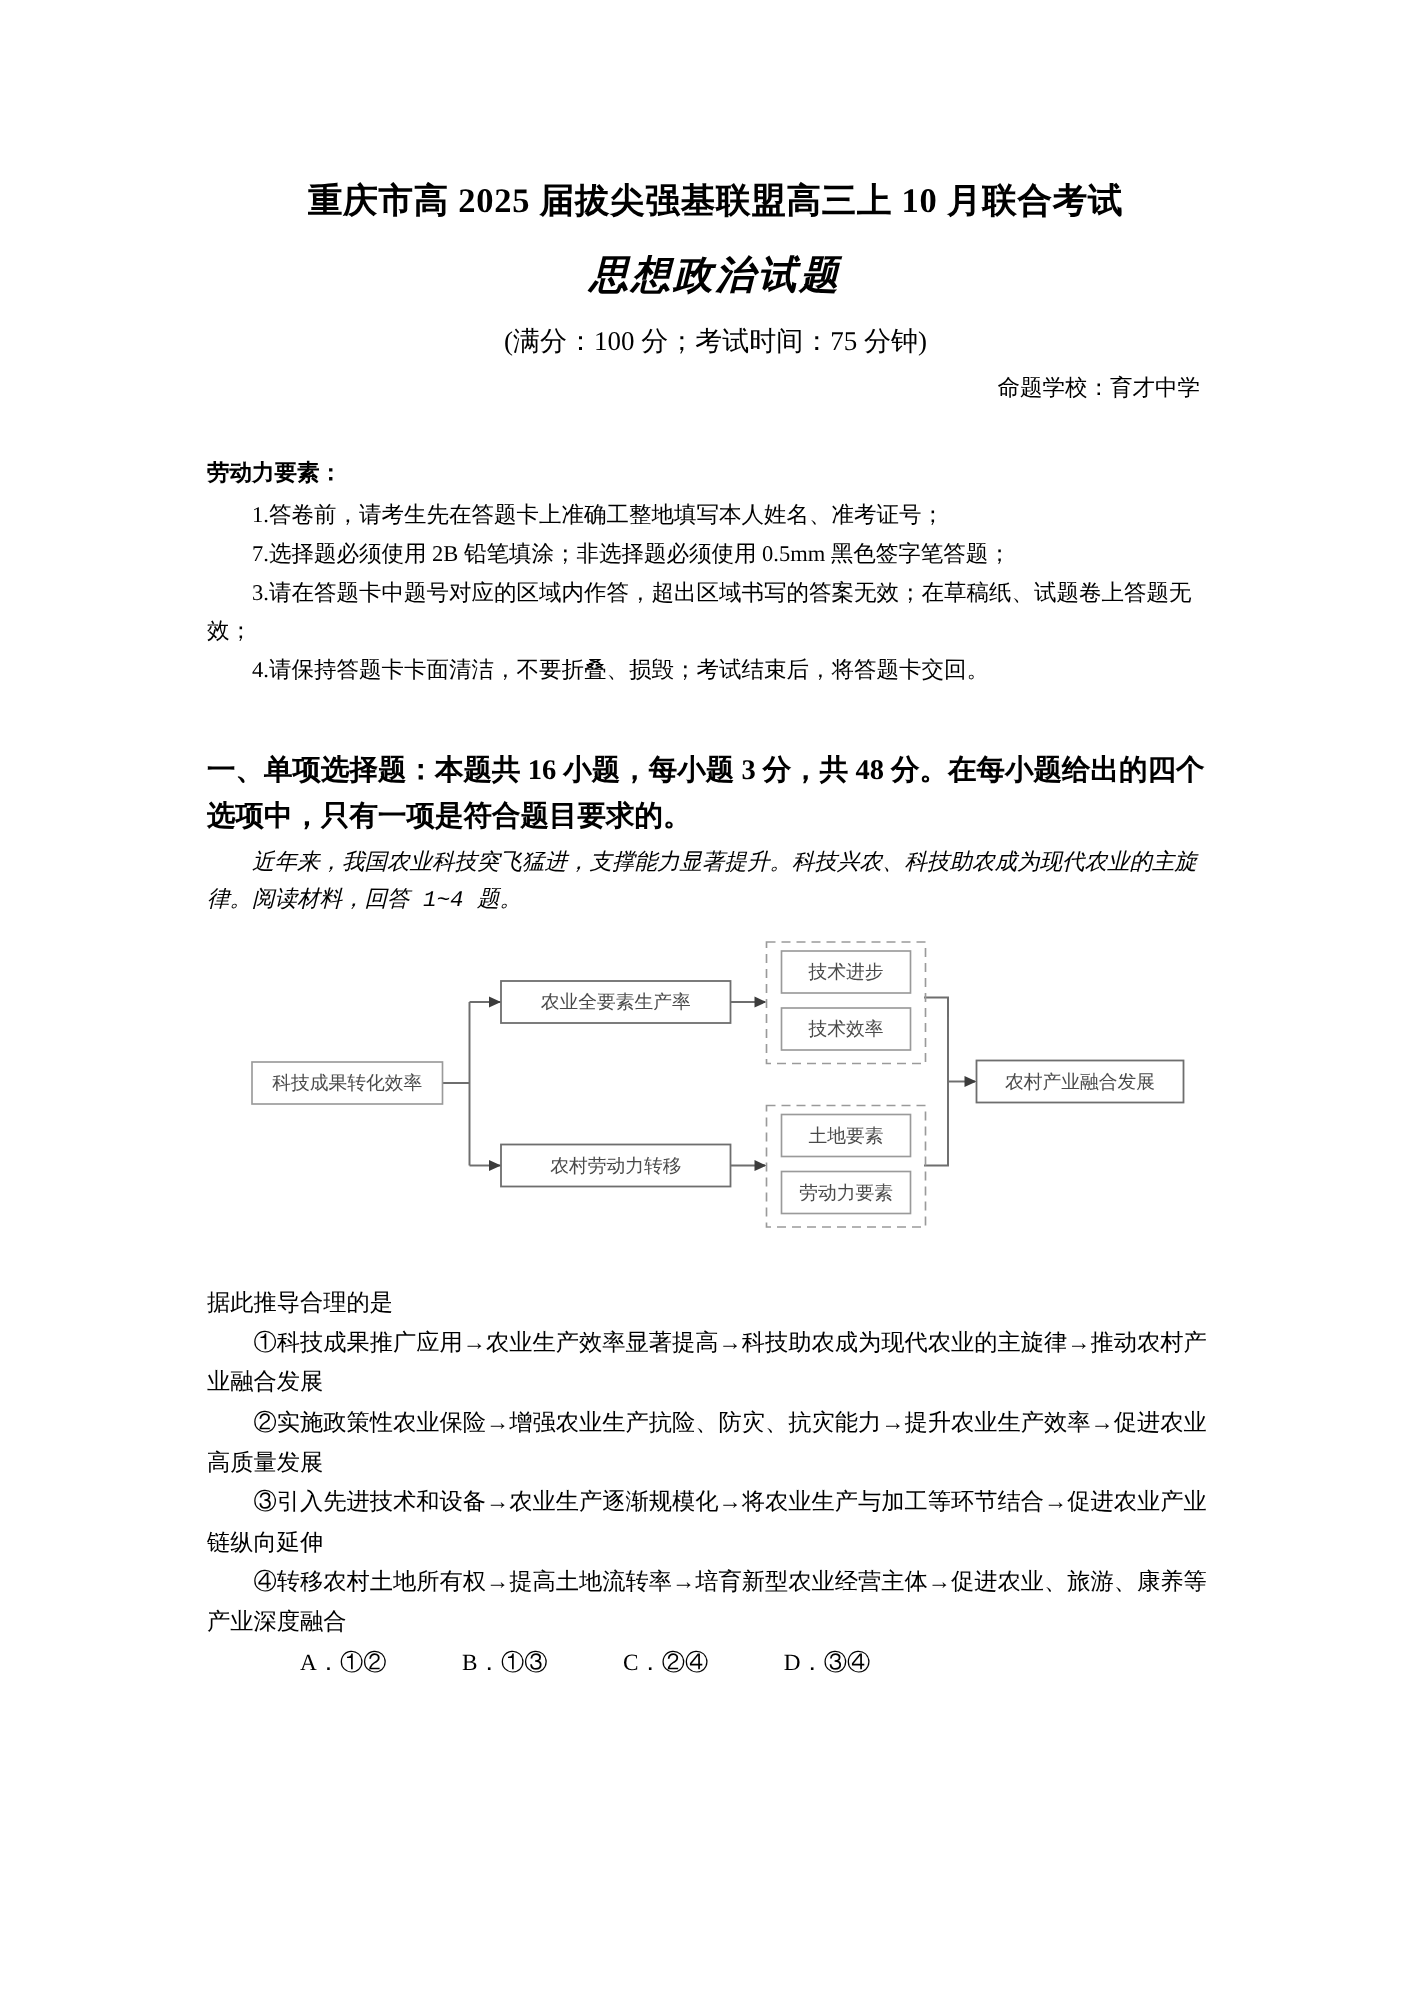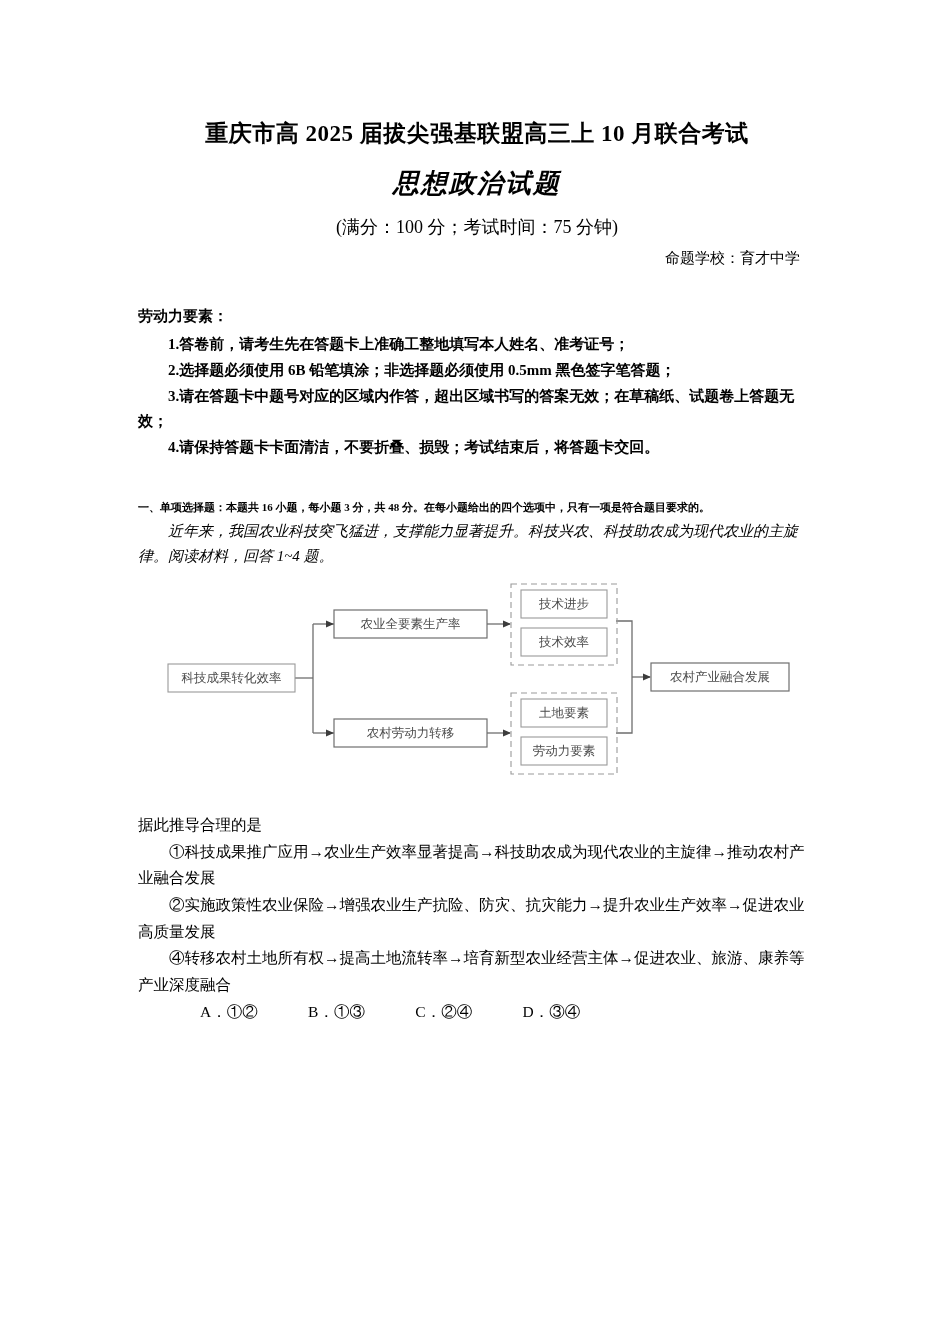--- a/index.html
+++ b/index.html
@@ -64,38 +64,37 @@
     font-size: 15px;
     line-height: 1.72;
   }
   .notice-title {
     font-weight: 700;
     margin-bottom: 2px;
   }
   .notice-item {
     text-indent: 2em;
     margin: 0;
-    font-weight: bold;
   }
   .notice-item.wrap {
     text-indent: 2em;
   }
 
   
   .section-head {
     margin-top: 38px;
-    font-size: 11px;
+    font-size: 19px;
     font-weight: 700;
     line-height: 1.62;
   }
   .stem-kai {
     font-size: 15px;
     line-height: 1.68;
     font-style: italic;
-    font-family: Liberation Serif, serif;
+    font-family: Liberation Mono, monospace;
     text-indent: 2em;
     margin: 2px 0 0 0;
   }
   .q-body {
     font-size: 15.5px;
     line-height: 1.72;
     margin: 0;
   }
 
   
@@ -167,21 +166,21 @@
   <div class="content">
 
     <h1 class="doc-title">重庆市高 2025 届拔尖强基联盟高三上 10 月联合考试</h1>
     <h2 class="subject-title">思想政治试题</h2>
     <p class="exam-meta">(满分：100 分；考试时间：75 分钟)</p>
     <p class="school-line">命题学校：育才中学</p>
 
     <div class="notice-block">
       <div class="notice-title">劳动力要素：</div>
       <p class="notice-item">1.答卷前，请考生先在答题卡上准确工整地填写本人姓名、准考证号；</p>
-      <p class="notice-item">2.选择题必须使用 6B 铅笔填涂；非选择题必须使用 0.5mm 黑色签字笔答题；</p>
+      <p class="notice-item">7.选择题必须使用 2B 铅笔填涂；非选择题必须使用 0.5mm 黑色签字笔答题；</p>
       <p class="notice-item wrap">3.请在答题卡中题号对应的区域内作答，超出区域书写的答案无效；在草稿纸、试题卷上答题无效；</p>
       <p class="notice-item">4.请保持答题卡卡面清洁，不要折叠、损毁；考试结束后，将答题卡交回。</p>
     </div>
 
     <div class="section-head">一、单项选择题：本题共 16 小题，每小题 3 分，共 48 分。在每小题给出的四个选项中，只有一项是符合题目要求的。</div>
     <p class="stem-kai">近年来，我国农业科技突飞猛进，支撑能力显著提升。科技兴农、科技助农成为现代农业的主旋律。阅读材料，回答 1~4 题。</p>
 
 
     <div class="diagram-wrap">
       <svg width="678" height="215" viewBox="0 0 678 215" xmlns="http://www.w3.org/2000/svg">
@@ -227,18 +226,19 @@
         <text class="dnode" x="426" y="171">劳动力要素</text>
 
         <rect class="dbox-main" x="513" y="82" width="138" height="28"></rect>
         <text class="dnode" x="582" y="97">农村产业融合发展</text>
       </svg>
     </div>
 
     <p class="lead-line">据此推导合理的是</p>
     <p class="opt-line">①科技成果推广应用→农业生产效率显著提高→科技助农成为现代农业的主旋律→推动农村产业融合发展</p>
     <p class="opt-line">②实施政策性农业保险→增强农业生产抗险、防灾、抗灾能力→提升农业生产效率→促进农业高质量发展</p>
+    <p class="opt-line">③引入先进技术和设备→农业生产逐渐规模化→将农业生产与加工等环节结合→促进农业产业链纵向延伸</p>
     <p class="opt-line">④转移农村土地所有权→提高土地流转率→培育新型农业经营主体→促进农业、旅游、康养等产业深度融合</p>
 
     <p class="choices"><span class="choice"><span>A．</span><span>①②</span></span>     <span class="choice"><span>B．</span><span>①③</span></span>     <span class="choice"><span>C．</span><span>②④</span></span>     <span class="choice"><span>D．</span><span>③④</span></span></p>
 
   </div>
 </div>
 
 </body></html>

